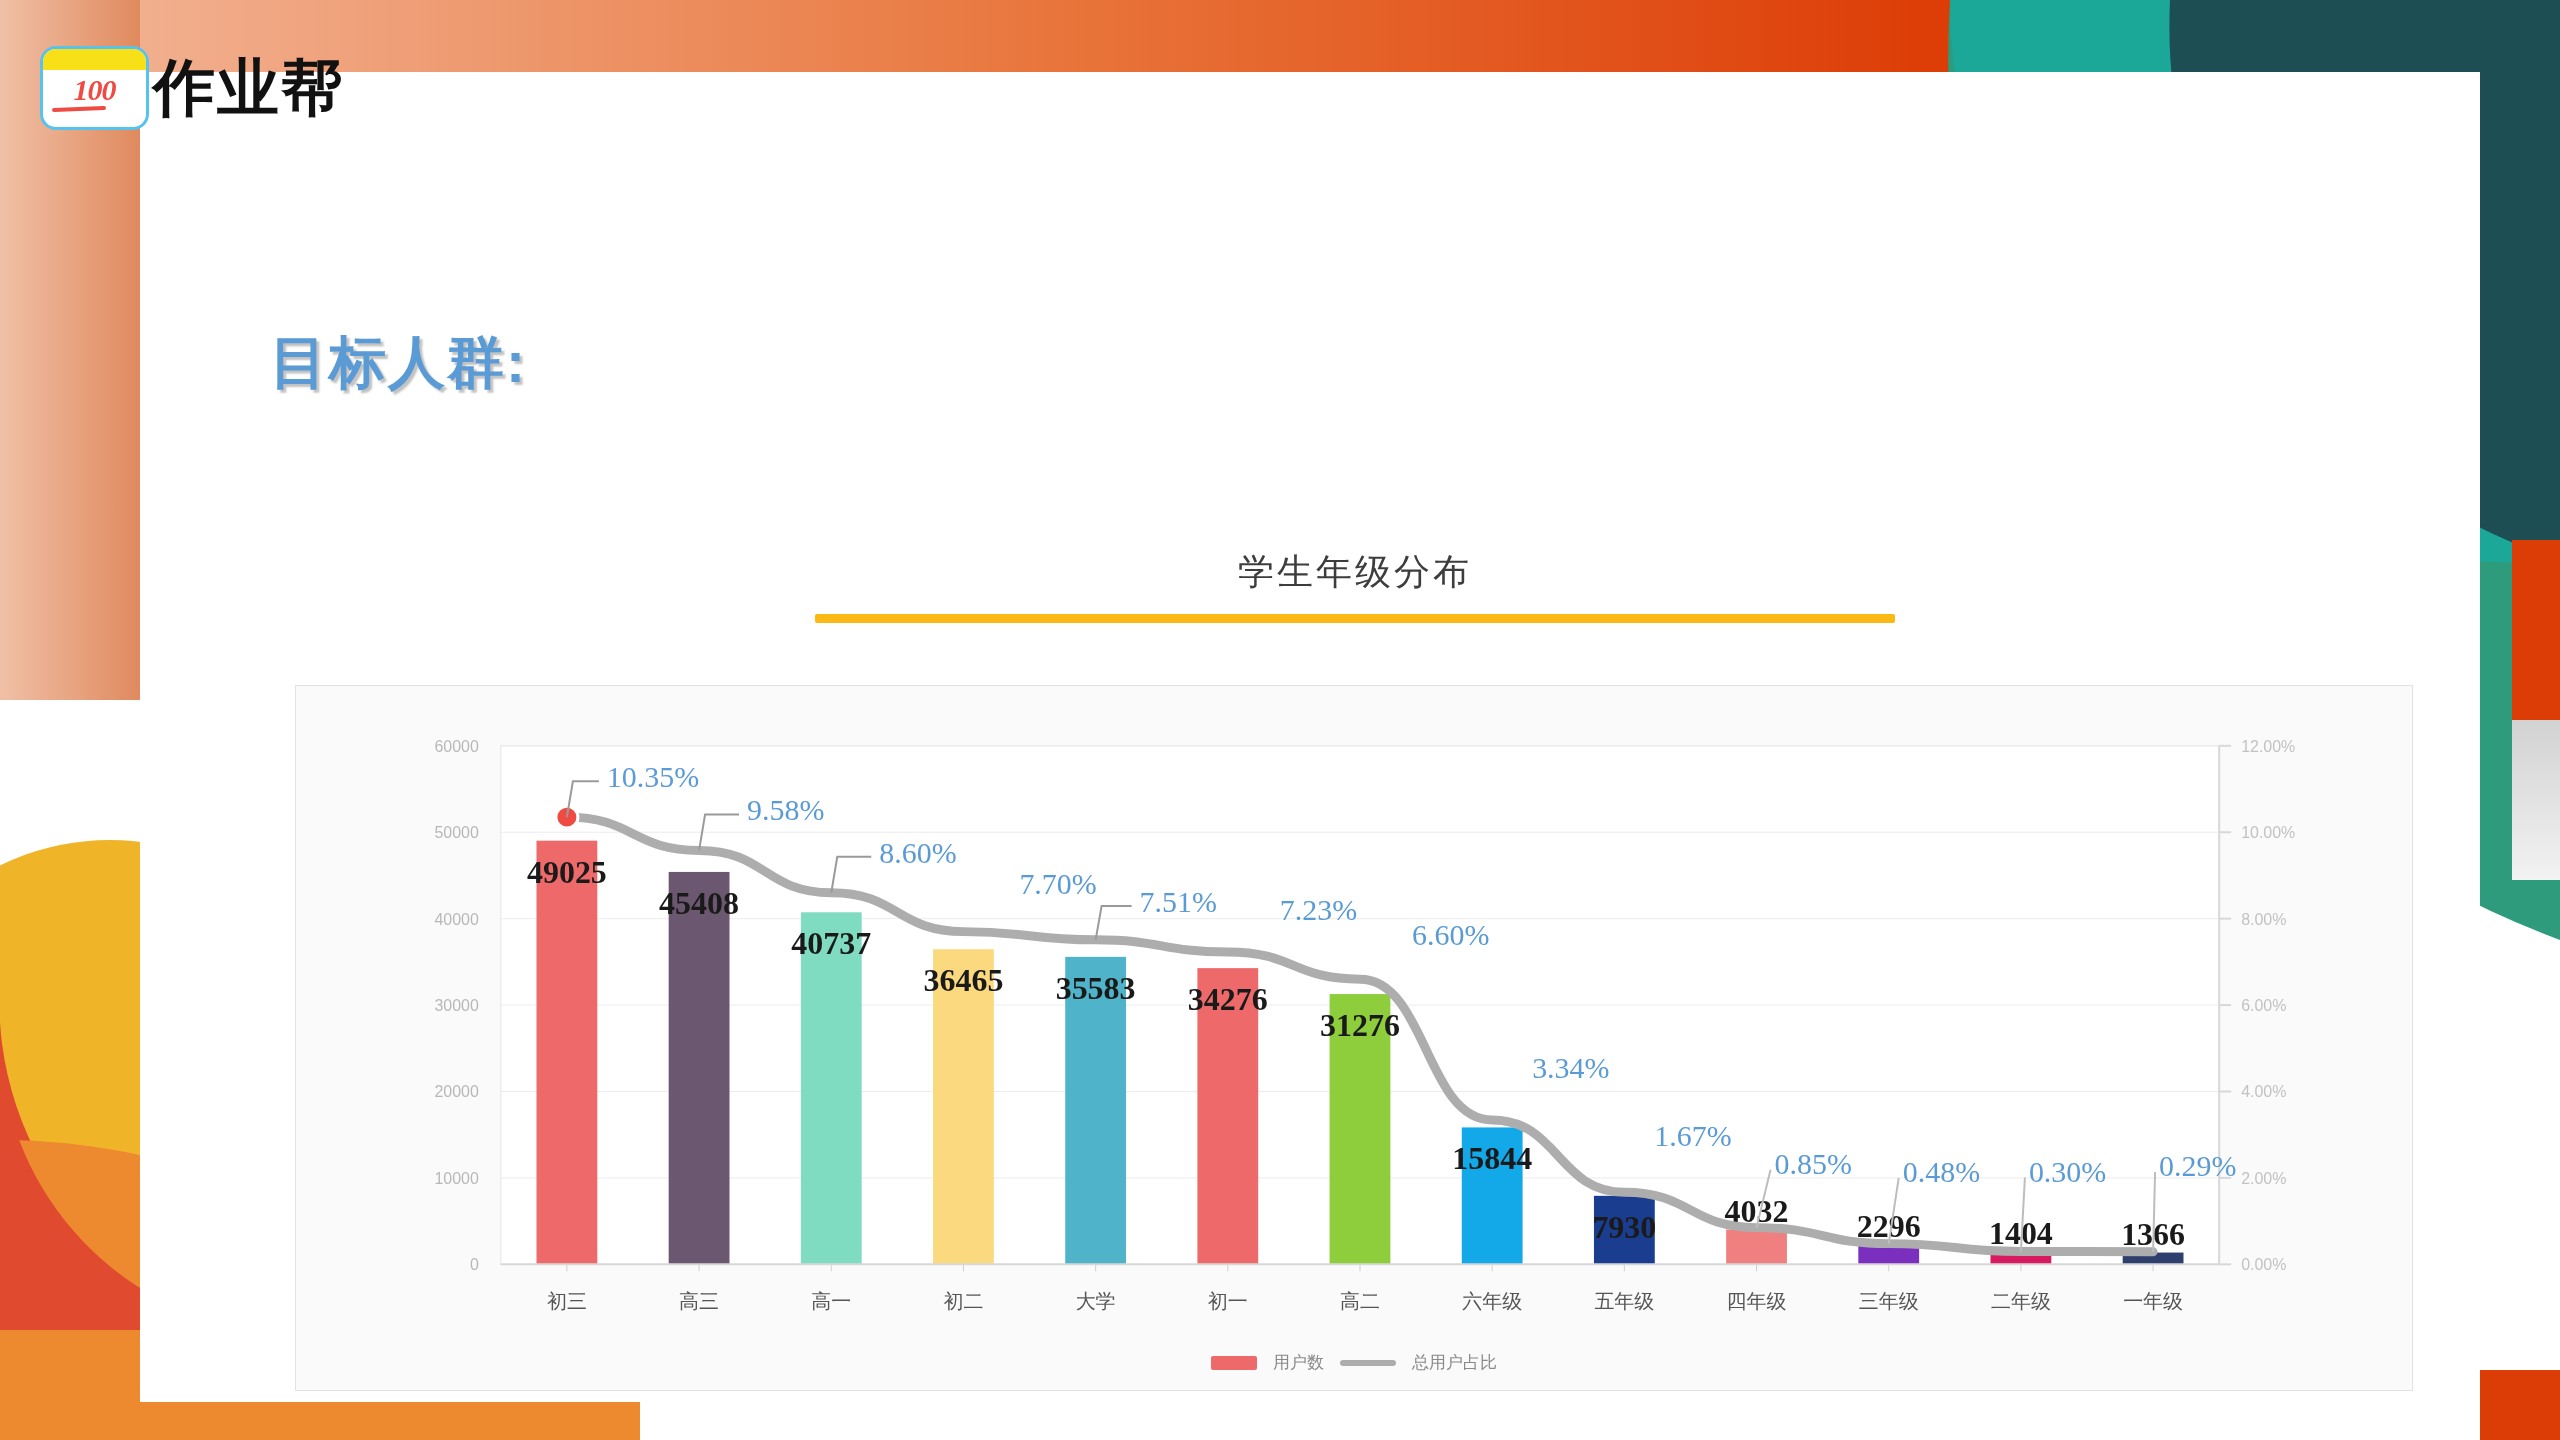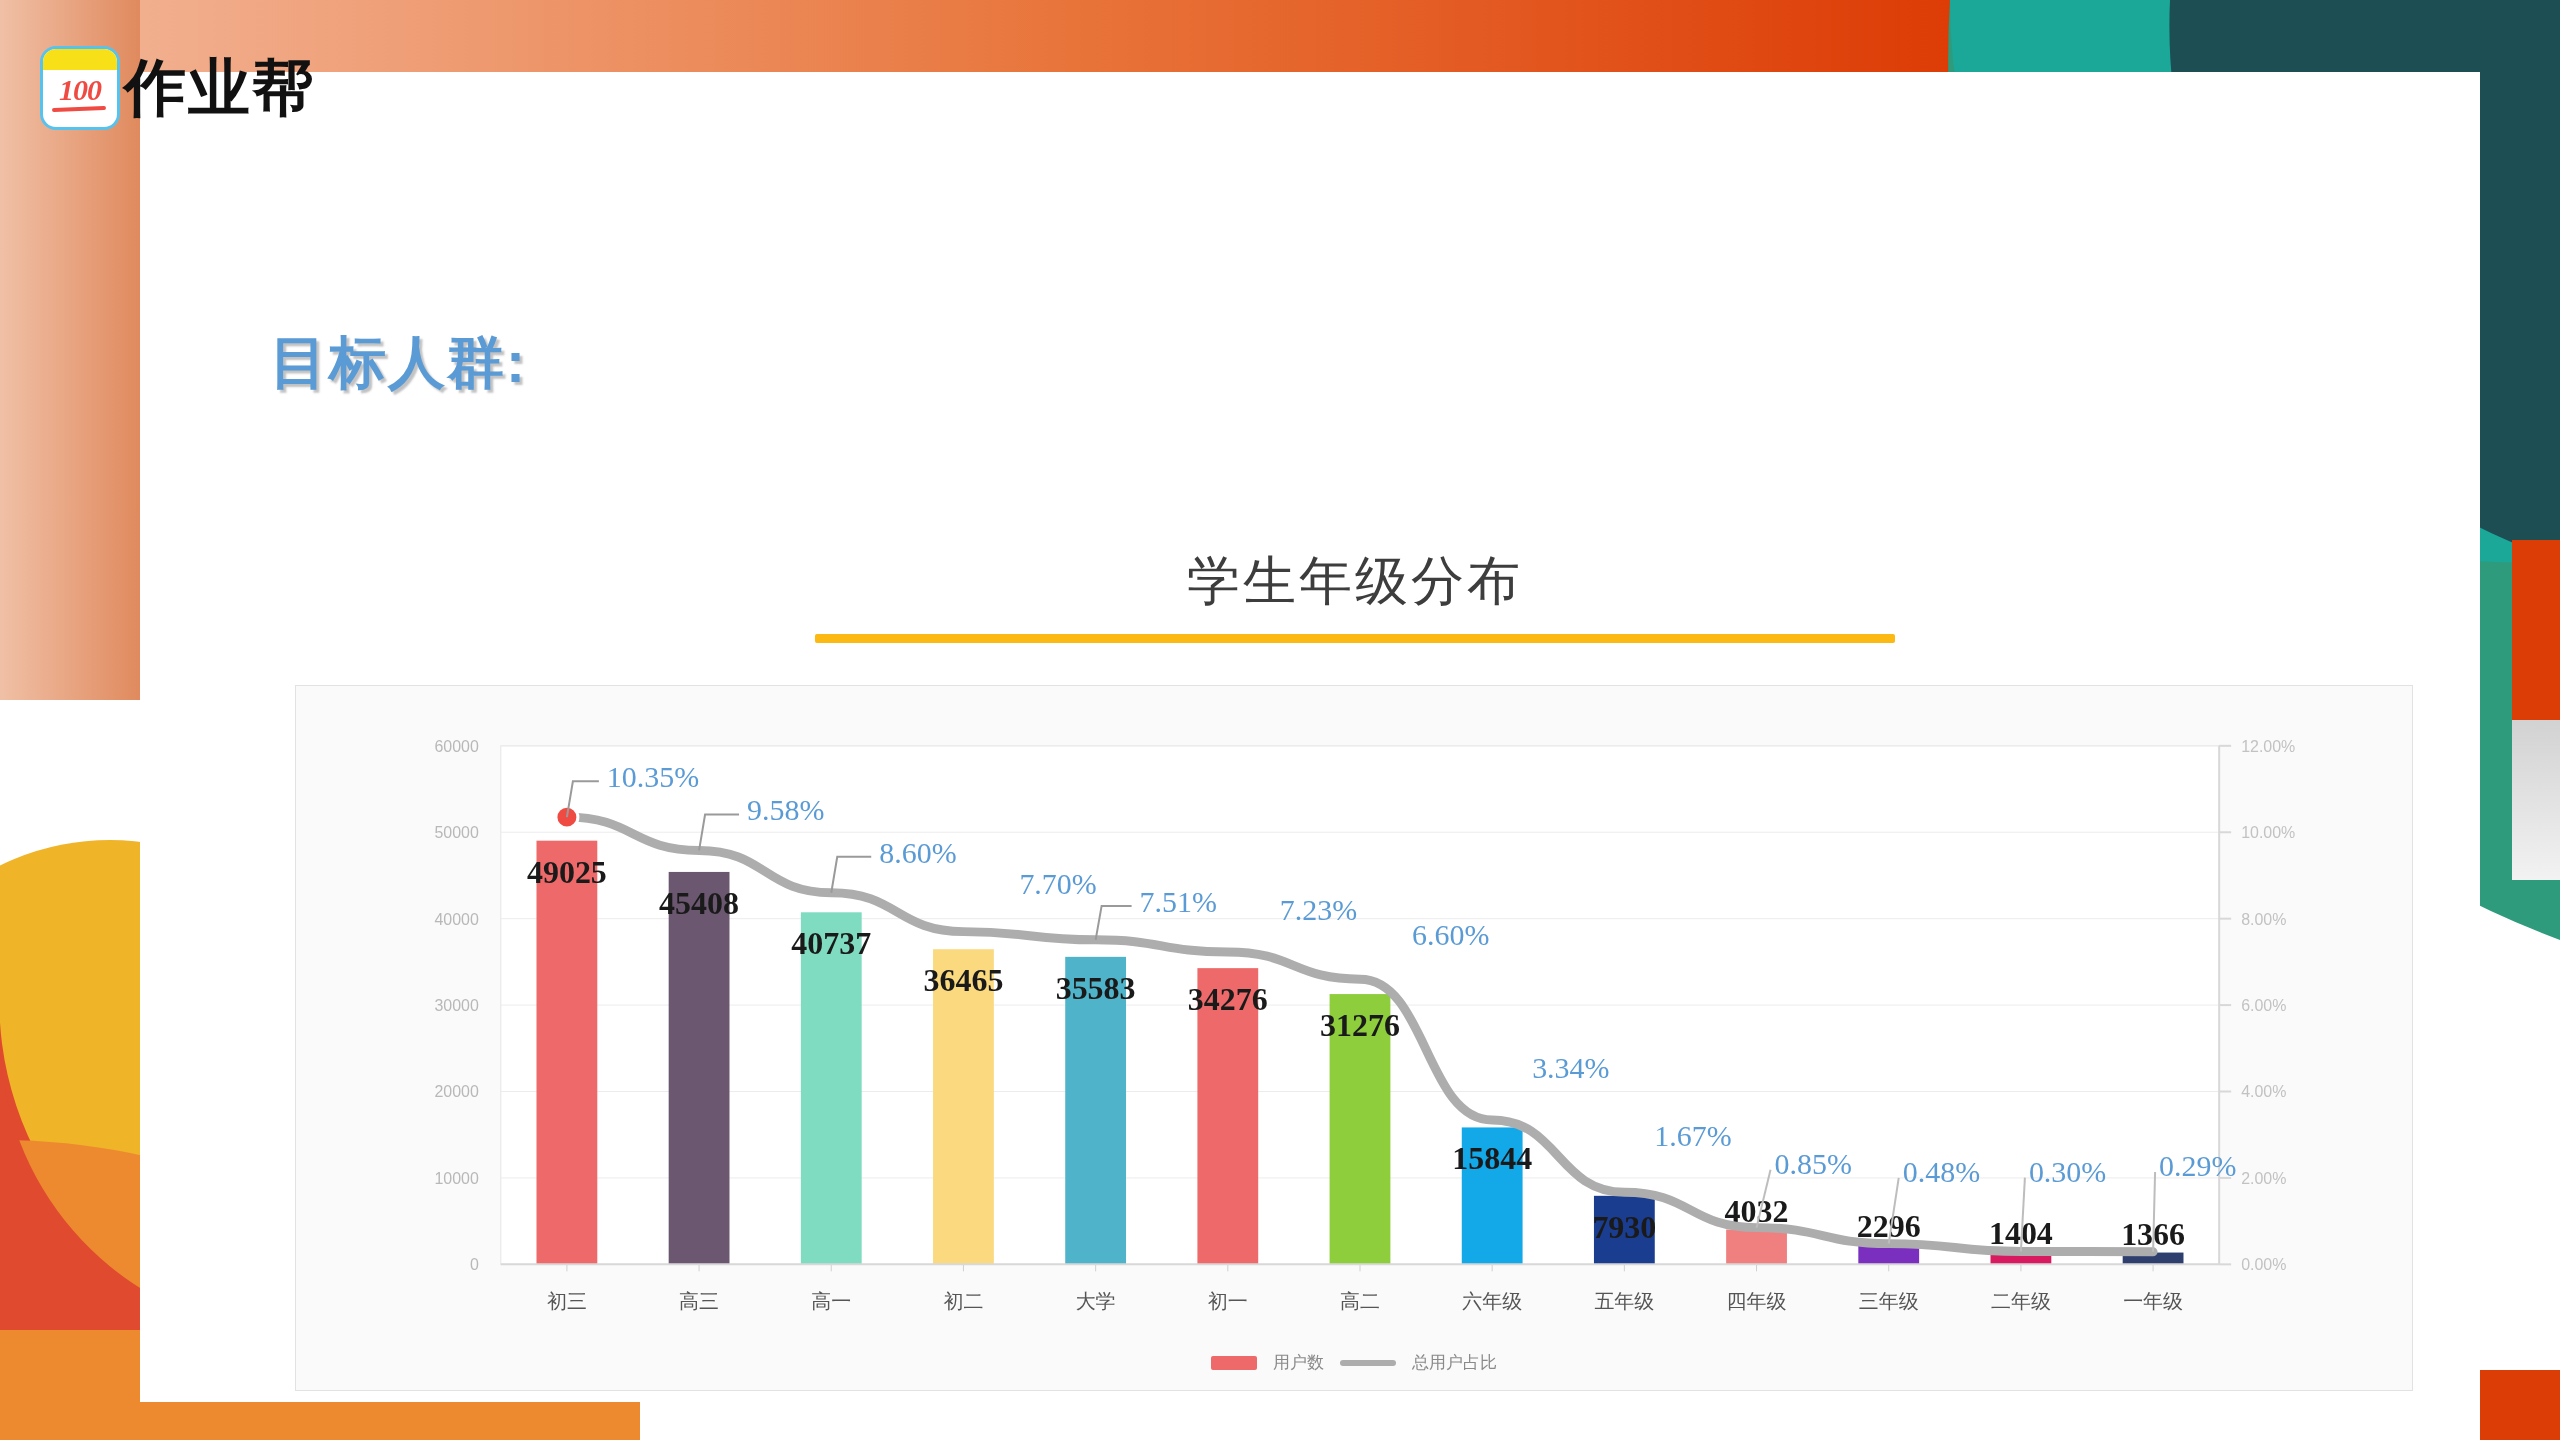--- a/index.html
+++ b/index.html
@@ -13,21 +13,21 @@
   #deco{position:absolute;inset:0;width:2560px;height:1440px;z-index:0;}
   
   .card{
     position:absolute;left:140px;top:72px;width:2340px;height:1330px;
     background:#ffffff;z-index:2;
   }
   
   .brand{position:absolute;left:40px;top:46px;display:flex;align-items:center;z-index:6;}
   .brand-logo{
     width:74px;height:78px;border-radius:16px;border:3px solid #56c3ef;
-    background:#ffffff;position:relative;overflow:hidden;flex:none;
+    background:#ffffff;position:relative;overflow:hidden;flex:none;padding-left:29px;
   }
   .brand-logo .cap{position:absolute;left:0;top:0;width:100%;height:21px;background:#f7e018;}
   .brand-logo .hund{
     position:absolute;left:0;right:0;top:24px;text-align:center;
     font-family:"Liberation Serif","DejaVu Serif",serif;
     font-style:italic;font-weight:bold;font-size:30px;color:#ef4b42;letter-spacing:-1px;
   }
   .brand-logo .u1{position:absolute;left:9px;top:58px;width:54px;height:4px;background:#ef4b42;border-radius:3px;transform:rotate(-2.2deg);}
   .brand-name{
     margin-left:4px;font-size:62px;font-weight:bold;color:#111111;
@@ -41,21 +41,21 @@
   }
   .lines{position:absolute;left:672px;top:245px;z-index:6;}
   .line{
     font-size:45px;color:#151515;line-height:1;margin-bottom:48px;white-space:nowrap;
   }
   
   .chart-panel{
     position:absolute;left:295px;top:545px;width:2120px;height:850px;z-index:5;
   }
   .chart-title{
-    text-align:center;font-size:53px;color:#3d3d3d;letter-spacing:3px;
+    text-align:center;font-size:36px;color:#3d3d3d;letter-spacing:3px;
     padding-top:6px;line-height:1.15;
   }
   .chart-rule{
     width:1080px;height:9px;background:#fcb813;border-radius:2px;margin:22px auto 0 auto;
   }
   .chart-box{
     position:absolute;left:0;top:140px;width:2118px;height:706px;
     background:#fafafa;border:1px solid #e2e2e2;box-sizing:border-box;
   }
   .plot-wrap{position:absolute;left:0;top:0;width:100%;height:100%;}

